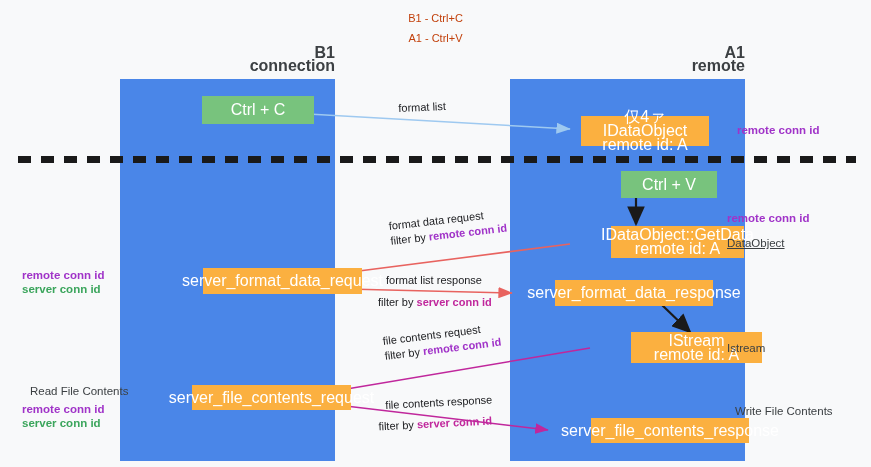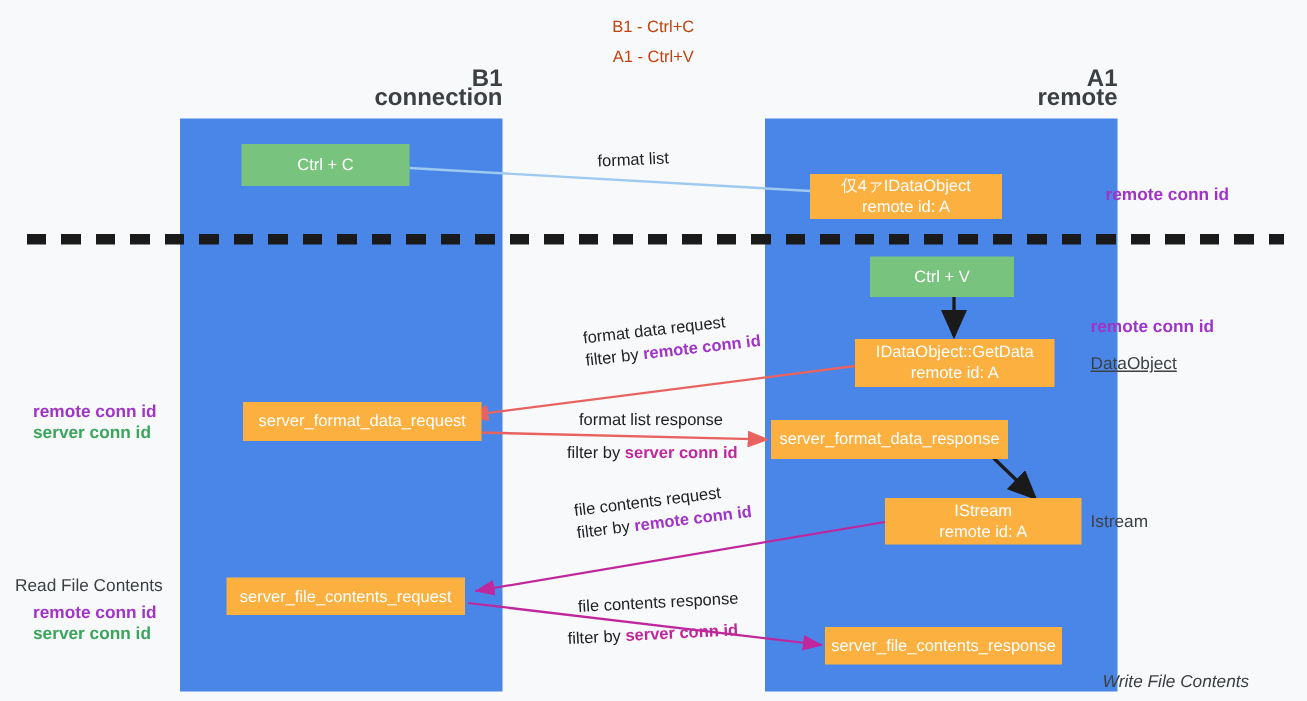--- a/index.html
+++ b/index.html
@@ -55,29 +55,30 @@
     width: 838px; height: 7px;
     background-image: repeating-linear-gradient(
         to right, #1a1a1a 0px, #1a1a1a 13px,
         rgba(0,0,0,0) 13px, rgba(0,0,0,0) 23px);
   }
 
   
   .node {
     box-sizing: border-box;
     color: #ffffff;
-    font-size: 11px;
+    font-size: 16px;
     line-height: 14px;
     display: flex;
     flex-direction: column;
     align-items: center;
     justify-content: center;
     text-align: center;
     white-space: pre-line;
     padding: 2px 4px;
+    margin-left: 41px;
   }
   .node.green  { background: #78c37d; }
   .node.orange { background: #fbb040; }
 
   
   .ann {
     font-size: 11.5px;
     line-height: 14px;
     white-space: pre-line;
   }
@@ -172,26 +173,26 @@
   <div class="abs node orange" style="left:550px; top:418px; width:158px; height:25px;">server_file_contents_response</div>
 
   <div class="abs ann purple" style="left:737px; top:123px;">remote conn id</div>
 
   <div class="abs ann purple" style="left:727px; top:211px;">remote conn id</div>
 
   <div class="abs ann plain" style="left:727px; top:236px;text-decoration:underline;">DataObject</div>
 
   <div class="abs ann plain" style="left:727px; top:341px;">Istream</div>
 
-  <div class="abs ann plain" style="left:735px; top:448px;font-style:italic;">Write File Contents</div>
+  <div class="abs ann plain" style="left:735px; top:404px;">Write File Contents</div>
 
   <div class="abs ann purple" style="left:22px; top:268px;">remote conn id</div>
   <div class="abs ann green" style="left:22px; top:282px;">server conn id</div>
 
-  <div class="abs ann plain" style="left:10px; top:384px;">Read File Contents</div>
+  <div class="abs ann plain" style="left:30px; top:384px;">Read File Contents</div>
   <div class="abs ann purple" style="left:22px; top:402px;">remote conn id</div>
   <div class="abs ann green" style="left:22px; top:416px;">server conn id</div>
 
   <div class="abs edge-label" style="left:398px; top:101px; transform:rotate(-2.5deg); transform-origin:left top;">format list</div>
 
   <div class="abs" style="left:388px; top:219px; transform:rotate(-6.5deg); transform-origin:left top;">
     <div class="edge-label">format data request</div>
     <div class="edge-label">
       <span>filter by </span><span class="hl-purple">remote conn id</span>
     </div>

